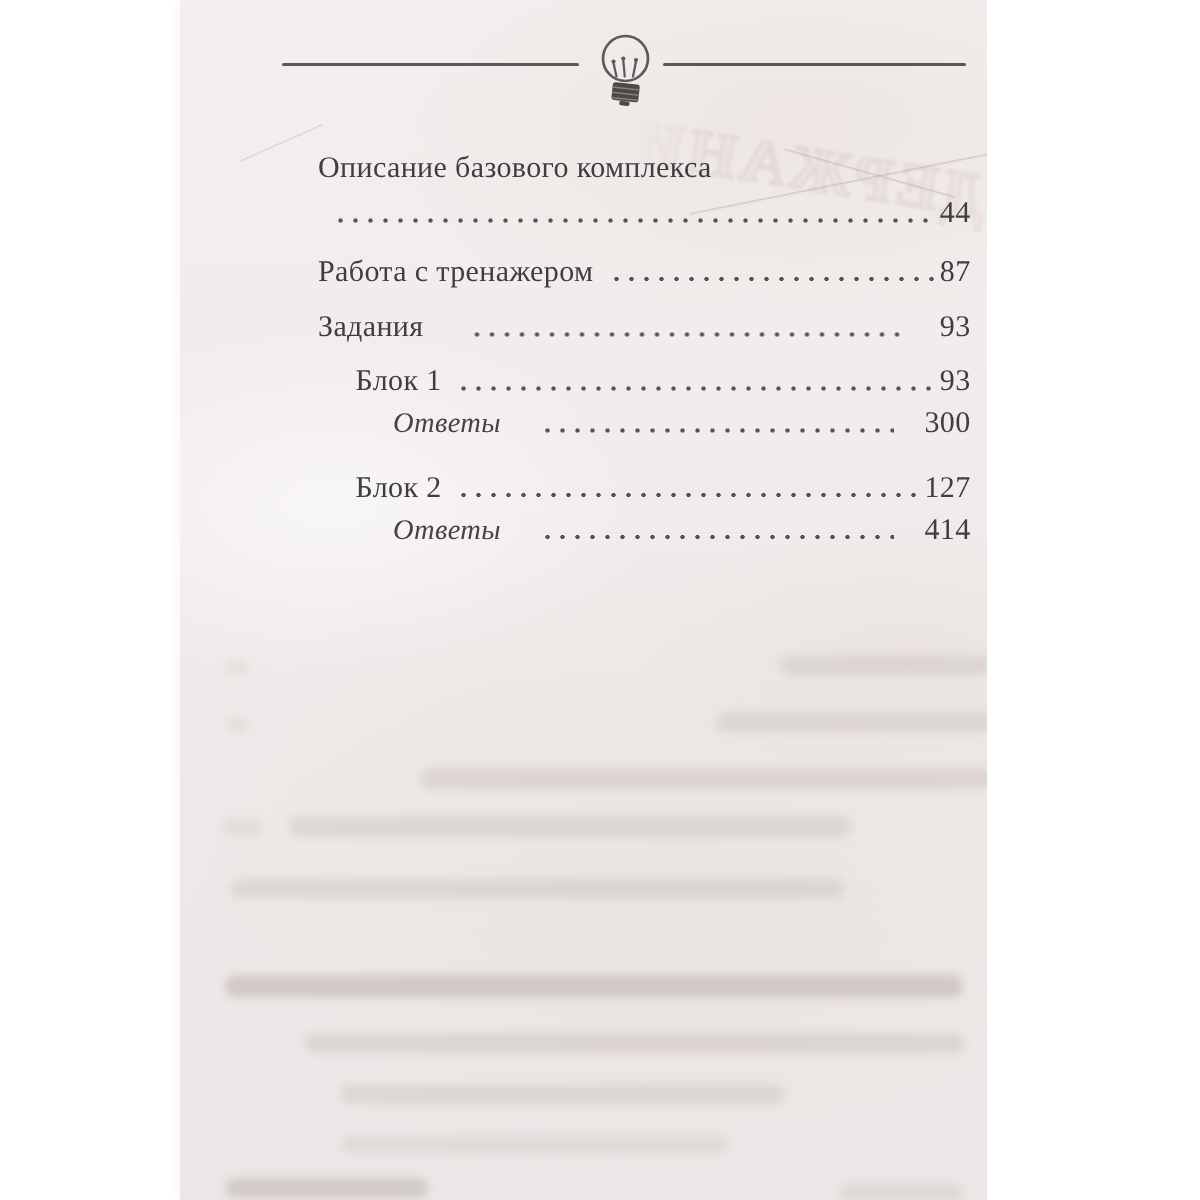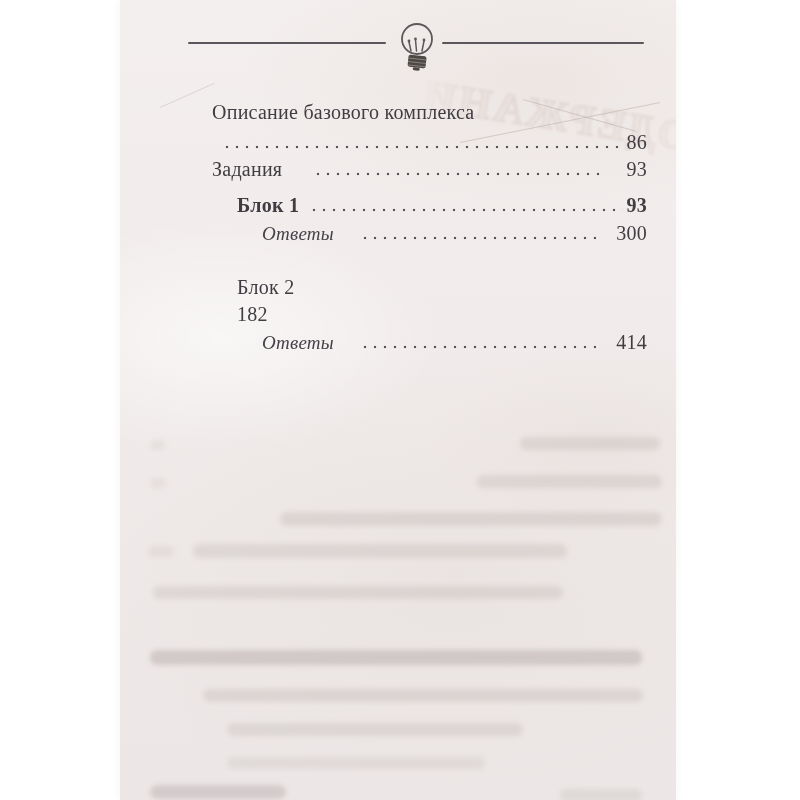--- a/index.html
+++ b/index.html
@@ -1,17 +1,17 @@
 <!DOCTYPE html>
 <html><head>
 <meta charset="utf-8">
 <style>
   html,body{margin:0;padding:0;background:#ffffff;}
   .canvas{
-    position:relative;width:800px;height:800px;background:#ffffff;overflow:hidden;
+    position:relative;width:658px;height:800px;background:#ffffff;overflow:hidden;
     font-family:"Liberation Serif","DejaVu Serif",serif;
   }
   
   .page{
     position:absolute;left:120px;top:0;width:556px;height:800px;overflow:hidden;
     background:linear-gradient(180deg,#f3efee 0%,#f0ebea 50%,#ece7e6 100%);
     box-shadow:0 0 9px rgba(0,0,0,0.05);
   }
   .page::before{
     content:"";position:absolute;inset:0;pointer-events:none;
@@ -33,22 +33,22 @@
   .toc-row .dots{
     flex:1;margin:0 4px 0 10px;
     background-image:radial-gradient(circle,#56545a 1.3px,rgba(0,0,0,0) 1.6px);
     background-size:10px 4px;background-repeat:repeat-x;
     background-position:0 calc(100% - 7px);
   }
   .toc-row .pg{white-space:nowrap;}
   .indent-1{padding-left:25px;}
   .indent-2{padding-left:50px;gap:16px;}
   .italic .lbl{font-style:italic;font-size:19px;color:#454249;}
-  .r1{margin-top:3px;}.r2{margin-top:12px;}.r3{margin-top:0;gap:21px;}
-  .r4{margin-top:9px;font-weight:bold;}.r5{margin-top:1px;}.r6{margin-top:27px;flex-direction:column;}.r7{margin-top:1px;}
+  .r1{margin-top:3px;}.r2{margin-top:12px;}.r3{margin-top:10px;gap:21px;}
+  .r4{margin-top:9px;}.r5{margin-top:1px;}.r6{margin-top:16px;}.r7{margin-top:1px;}
   
   .ghost-title{
     position:absolute;left:295px;top:94px;width:310px;
     font-size:42px;font-weight:bold;letter-spacing:3px;white-space:nowrap;
     color:rgba(224,211,206,0.30);
     -webkit-text-stroke:1.1px rgba(206,190,184,0.45);
     transform:rotate(9deg) scaleX(-1);transform-origin:center;
     filter:blur(1.2px);
     -webkit-mask-image:linear-gradient(90deg,transparent 0,#000 28%,#000 82%,transparent 100%);
             mask-image:linear-gradient(90deg,transparent 0,#000 28%,#000 82%,transparent 100%);
@@ -94,41 +94,46 @@
         <rect x="19.5" y="47.5" width="7" height="3" rx="1.5" fill="#4b4845"></rect>
       </g>
     </svg>
 
     <div class="toc">
         <div class="toc-row r0 indent-0">
           <span class="lbl">Описание базового комплекса</span>
         </div>
         <div class="toc-row r1 indent-0">
           <span class="dots"></span>
-          <span class="pg">86</span>
+          <span class="pg">44</span>
+        </div>
+        <div class="toc-row r2 indent-0">
+          <span class="lbl">Работа с тренажером</span>
+          <span class="dots"></span>
+          <span class="pg">87</span>
         </div>
         <div class="toc-row r3 indent-0">
           <span class="lbl">Задания</span>
           <span class="dots"></span>
           <span class="pg">93</span>
         </div>
         <div class="toc-row r4 indent-1">
           <span class="lbl">Блок 1</span>
           <span class="dots"></span>
           <span class="pg">93</span>
         </div>
         <div class="toc-row r5 indent-2 italic">
           <span class="lbl">Ответы</span>
           <span class="dots"></span>
           <span class="pg">300</span>
         </div>
         <div class="toc-row r6 indent-1">
           <span class="lbl">Блок 2</span>
           <span class="dots"></span>
-          <span class="pg">182</span>
+          <span class="pg">127</span>
         </div>
         <div class="toc-row r7 indent-2 italic">
           <span class="lbl">Ответы</span>
           <span class="dots"></span>
           <span class="pg">414</span>
         </div>
       </div>
 
     <div>
         <div class="ghost-line" style="left: 400px; top: 437px; width: 140px; height: 13px; background: rgba(162, 148, 146, 0.2);"></div>

